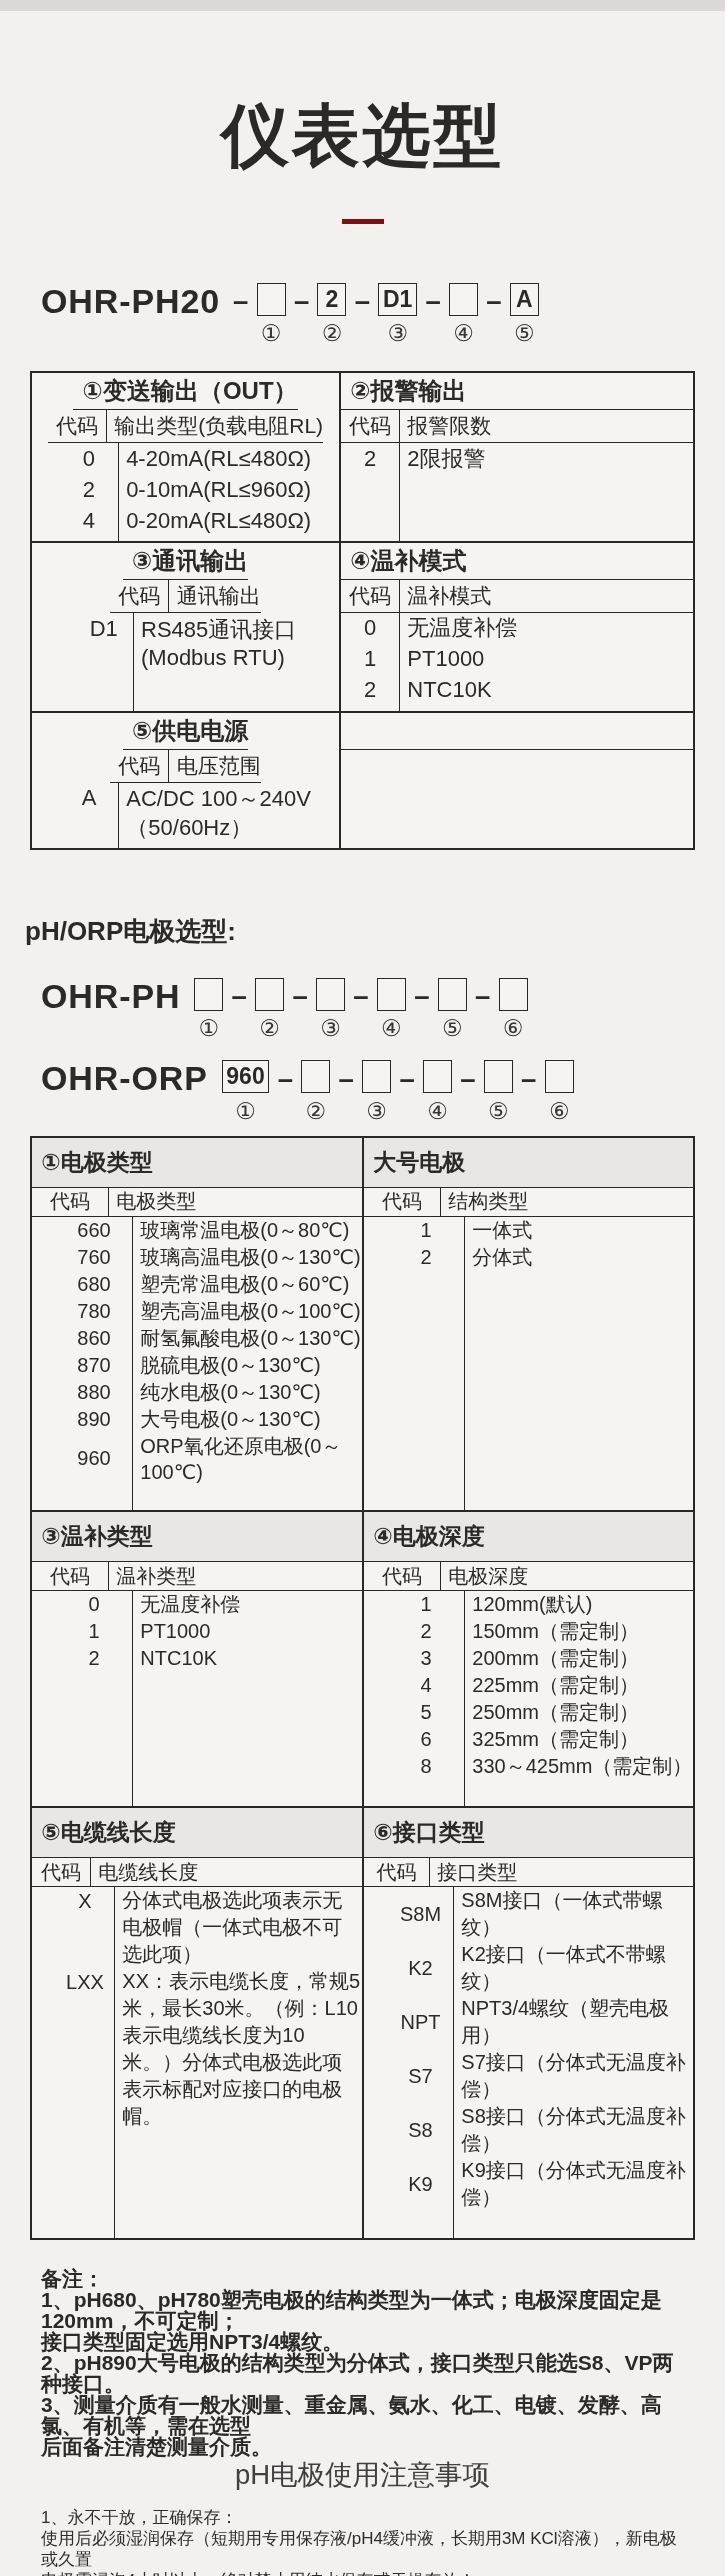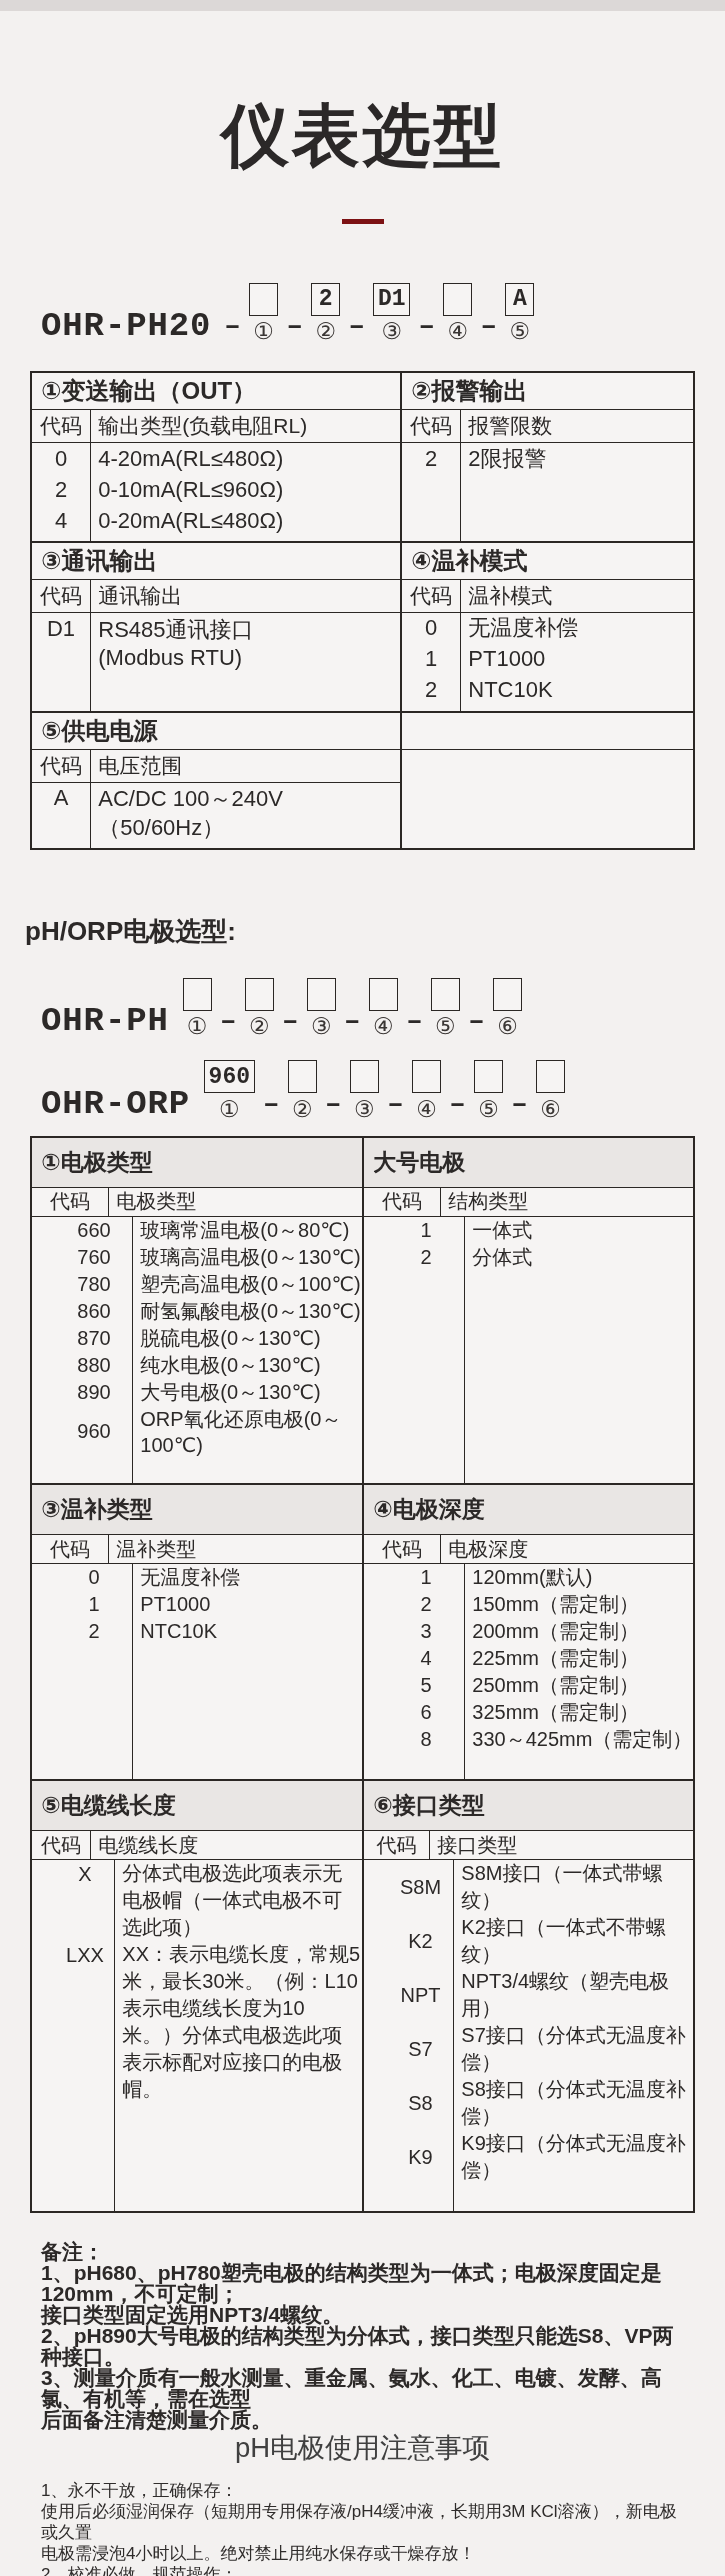--- a/index.html
+++ b/index.html
@@ -4,36 +4,36 @@
 <style>
   html,body{margin:0;padding:0;}
   body{width:725px;height:2576px;overflow:hidden;background:#f3f1f0;
        font-family:"Liberation Sans","DejaVu Sans",sans-serif;color:#2c2928;}
   .top-strip{height:11px;background:#dcd8d7;}
   
   .page-title{margin-top:90px;text-align:center;font-size:68px;font-weight:bold;
               letter-spacing:2.8px;color:#2b2828;line-height:1;}
   .title-underline{width:42px;height:4.6px;background:#7c1113;margin:50px auto 0 auto;}
   
-  .model{display:flex;align-items:flex-end;margin-left:41px;font-family:Liberation Mono, monospace;}
+  .model{display:flex;align-items:flex-start;margin-left:41px;}
   .model .prefix{font-size:34px;line-height:37px;font-weight:bold;letter-spacing:0.9px;margin-right:9.2px;}
   .slot{display:flex;flex-direction:column;align-items:center;margin:0 4.6px;}
   .slot .box{min-width:29px;height:33px;padding:0 3.7px;border:1.8px solid #2b2724;
              display:flex;align-items:center;justify-content:center;
              font-size:23px;font-weight:bold;box-sizing:border-box;background:#f6f4f3;}
   .slot .mark{margin-top:5.5px;font-size:23px;line-height:24px;color:#3a3634;}
   .dash{height:37px;display:flex;align-items:center;font-size:27.5px;font-weight:bold;padding:0 3.7px;}
   
   .tgroup{display:flex;width:665px;margin-left:30px;border:2.8px solid #2b2724;
           box-sizing:border-box;background:#f6f4f3;}
   .tgroup.joined{margin-top:-2.8px;}
   .thalf{display:flex;flex-direction:column;box-sizing:border-box;min-width:0;}
   .thalf.left{border-right:2.8px solid #2b2724;}
   .thalf.right{flex:1;}
-  .tgroup.upper .thalf.left{width:370px;}
+  .tgroup.upper .thalf.left{width:309px;align-items:center;}
   .tgroup.elec  .thalf.left{width:332px;}
   .sec-h{height:37px;display:flex;align-items:center;padding-left:9.2px;
          font-size:24px;font-weight:bold;border-bottom:1.8px solid #2b2724;box-sizing:border-box;}
   .tgroup.elec .sec-h{background:#e9e6e4;font-size:23px;height:50px;}
   .col-h{height:33px;display:flex;border-bottom:1.8px solid #2b2724;
          font-size:21px;box-sizing:border-box;white-space:nowrap;}
   .tgroup.elec .col-h{height:29px;font-size:20px;}
   .cc{width:59px;border-right:1.8px solid #2b2724;display:flex;align-items:center;
       justify-content:center;box-sizing:border-box;flex:none;}
   .cv{flex:1;display:flex;align-items:center;padding-left:7.3px;white-space:pre-line;min-width:0;}
@@ -295,20 +295,24 @@
     <div class="tbody">
       <div class="trow">
           <div class="cc">660</div>
           <div class="cv">玻璃常温电极(0～80℃)</div>
         </div>
       <div class="trow">
           <div class="cc">760</div>
           <div class="cv">玻璃高温电极(0～130℃)</div>
         </div>
       <div class="trow">
+          <div class="cc">680</div>
+          <div class="cv">塑壳常温电极(0～60℃)</div>
+        </div>
+      <div class="trow">
           <div class="cc">780</div>
           <div class="cv">塑壳高温电极(0～100℃)</div>
         </div>
       <div class="trow">
           <div class="cc">860</div>
           <div class="cv">耐氢氟酸电极(0～130℃)</div>
         </div>
       <div class="trow">
           <div class="cc">870</div>
           <div class="cv">脱硫电极(0～130℃)</div>

